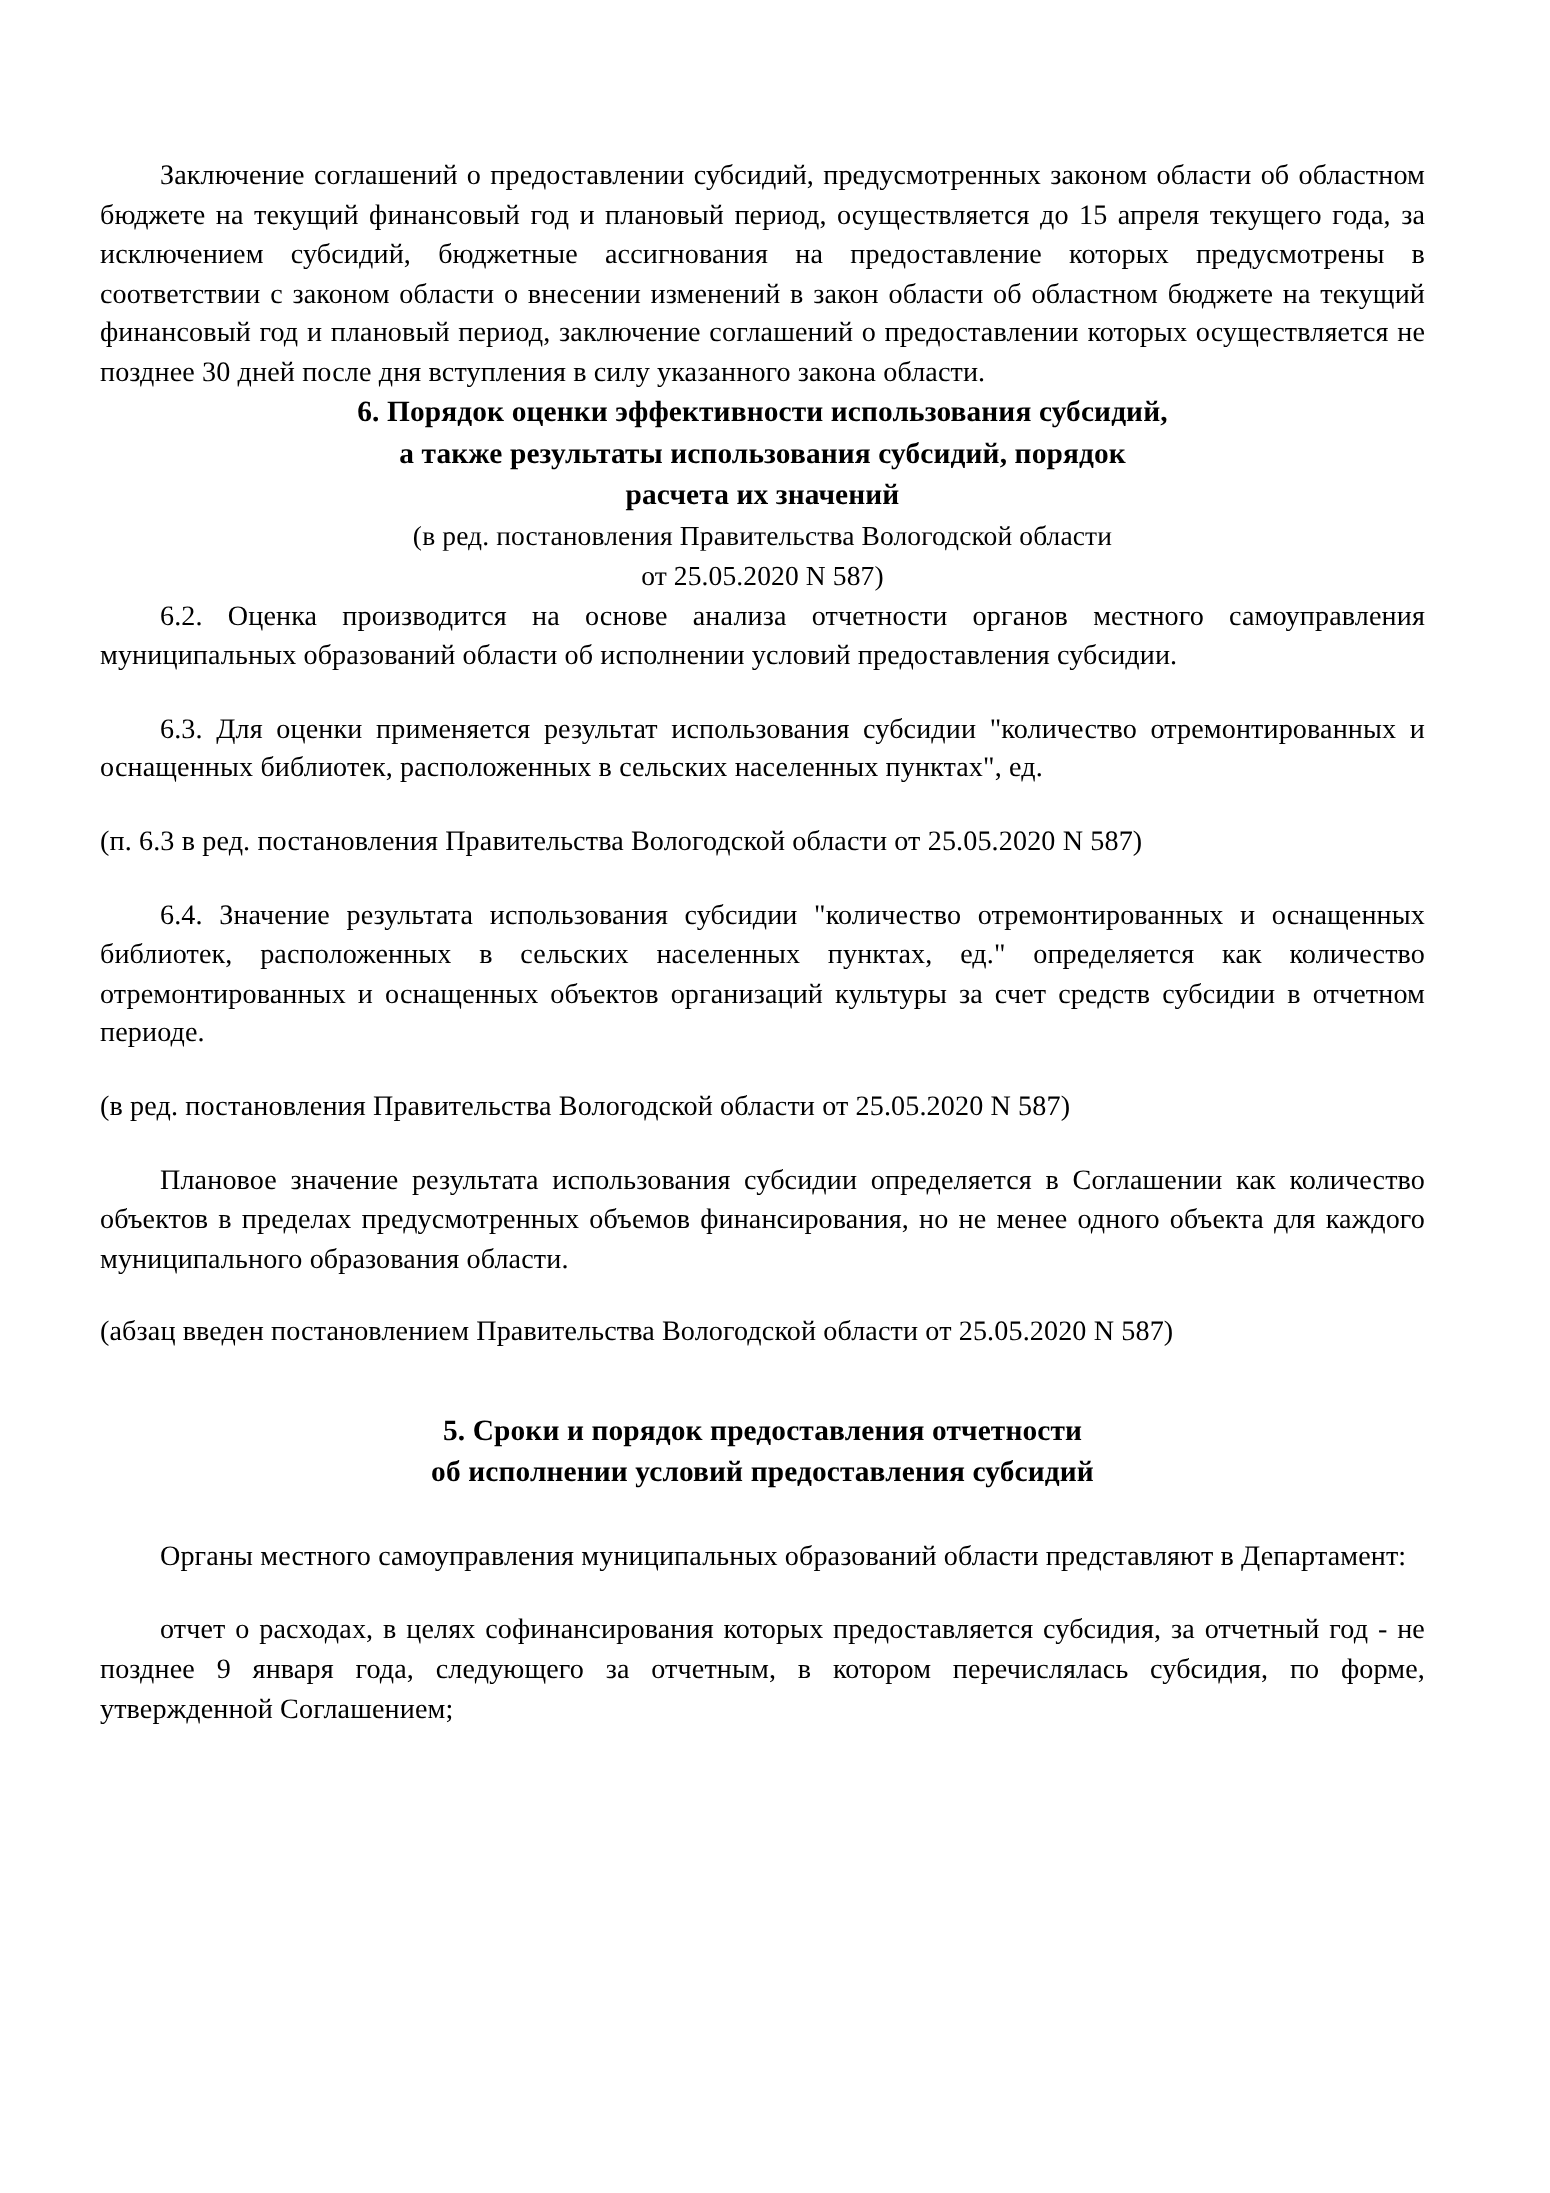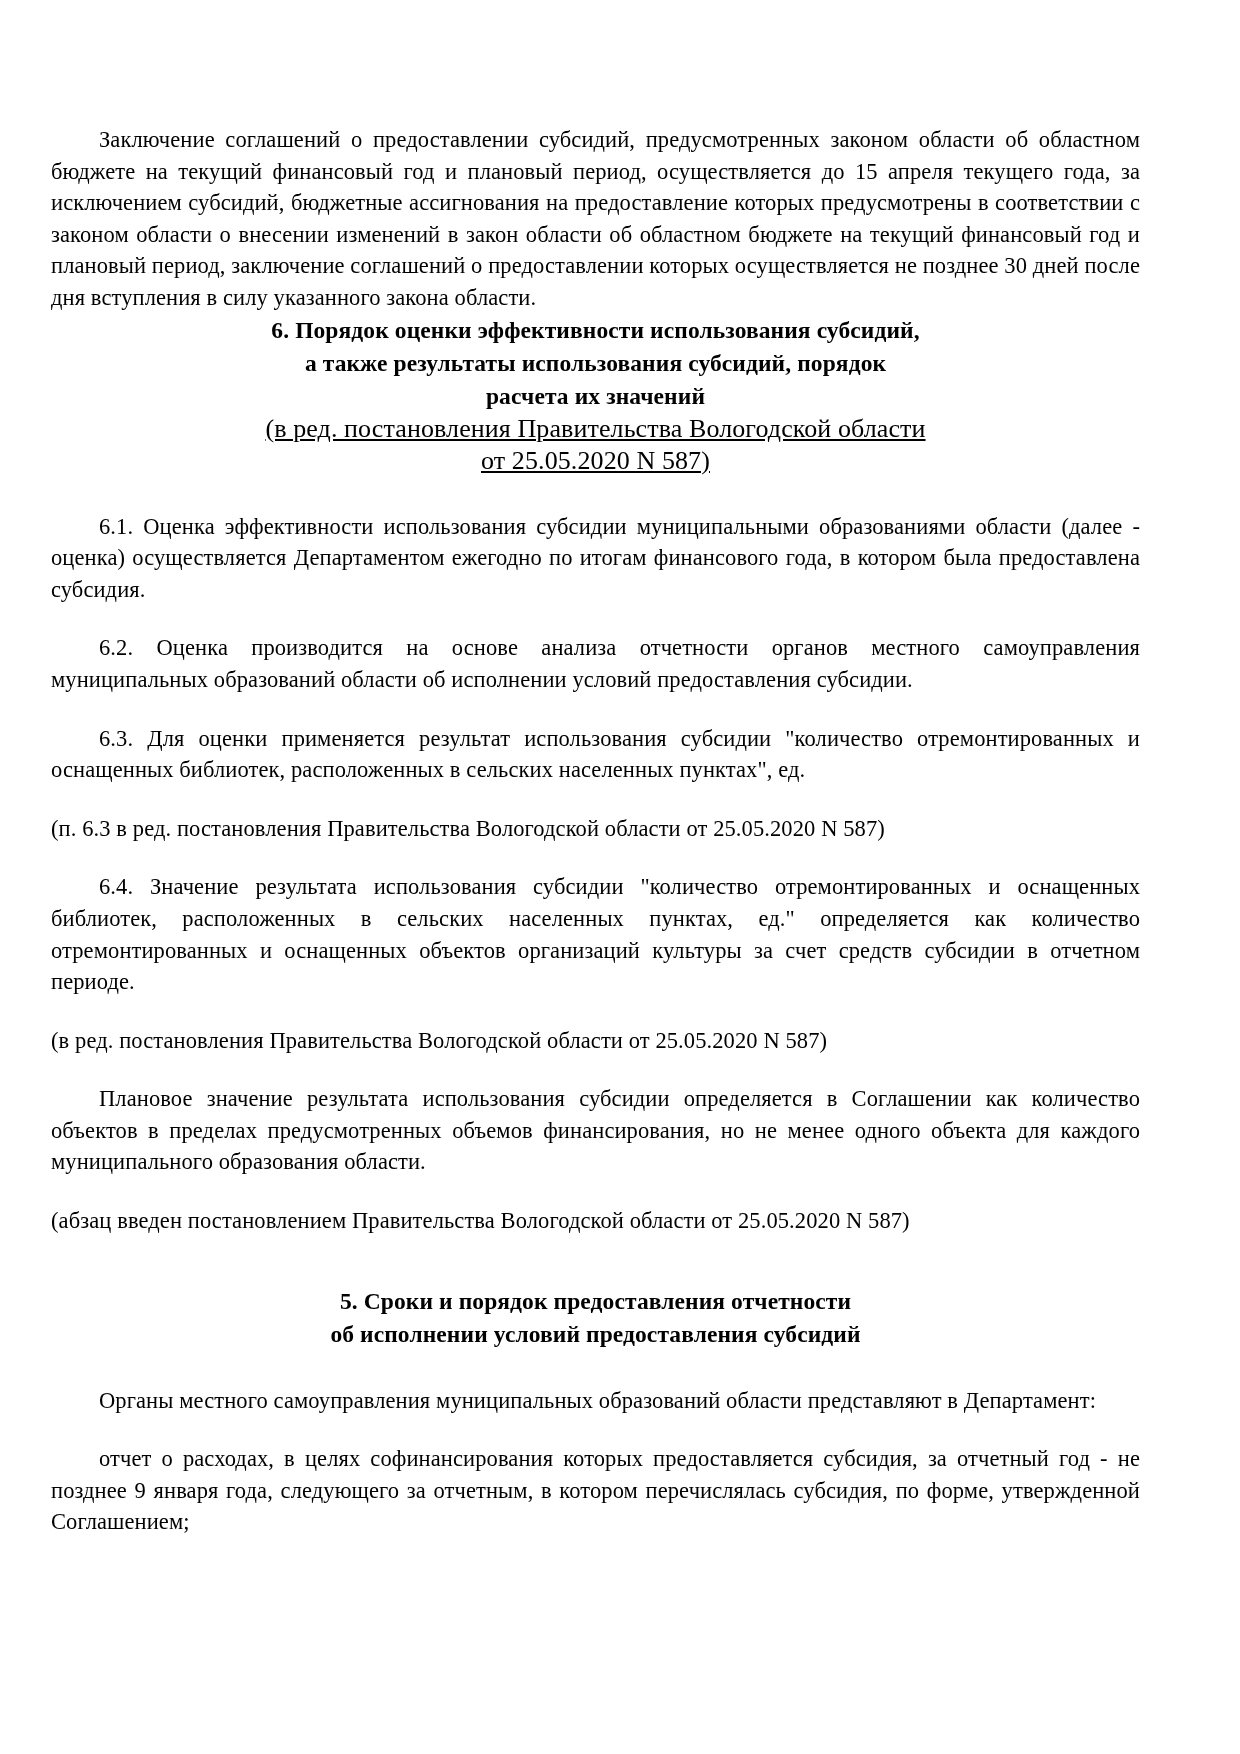--- a/index.html
+++ b/index.html
@@ -12,21 +12,21 @@
     font-family: "Liberation Serif", "DejaVu Serif", serif;
     color: #000000;
   }
   .page {
     position: relative;
     width: 1240px;
     height: 1754px;
     margin: 0 auto;
     background: #ffffff;
     box-sizing: border-box;
-    padding: 124px 100px 100px 51px;
+    padding: 124px 100px 100px 80px;
     overflow: hidden;
   }
   .doc-body {
     font-size: 22.5px;
     line-height: 31.6px;
     text-align: justify;
     text-justify: inter-word;
     letter-spacing: 0.1px;
   }
   p {
@@ -51,24 +51,23 @@
     line-height: 33px;
     text-indent: 0;
     margin: 0;
   }
   .heading-block {
     margin-bottom: 0;
   }
   .heading-sub {
     text-align: center;
     font-weight: normal;
-    font-size: 26px;
+    font-size: 22px;
     line-height: 32px;
     text-indent: 0;
-    text-decoration: underline;
   }
   .section7-block {
     margin-top: 48px;
   }
   .after-heading {
     margin-top: 34px;
   }
   .justify-last-left {
     text-align-last: left;
   }
@@ -82,21 +81,20 @@
     <p class="para justify-last-left">Заключение соглашений о предоставлении субсидий, предусмотренных законом области об областном бюджете на текущий финансовый год и плановый период, осуществляется до 15 апреля текущего года, за исключением субсидий, бюджетные ассигнования на предоставление которых предусмотрены в соответствии с законом области о внесении изменений в закон области об областном бюджете на текущий финансовый год и плановый период, заключение соглашений о предоставлении которых осуществляется не позднее 30 дней после дня вступления в силу указанного закона области.</p>
 
     <div class="heading-block">
       <p class="heading">6. Порядок оценки эффективности использования субсидий,</p>
       <p class="heading">а также результаты использования субсидий, порядок</p>
       <p class="heading">расчета их значений</p>
       <p class="heading-sub">(в ред. постановления Правительства Вологодской области</p>
       <p class="heading-sub">от 25.05.2020 N 587)</p>
     </div>
 
-    <p class="para justify-last-left after-heading">6.1. Оценка эффективности использования субсидии муниципальными образованиями области (далее - оценка) осуществляется Департаментом ежегодно по итогам финансового года, в котором была предоставлена субсидия.</p>
 
     <p class="para justify-last-left">6.2. Оценка производится на основе анализа отчетности органов местного самоуправления муниципальных образований области об исполнении условий предоставления субсидии.</p>
 
     <p class="para justify-last-left">6.3. Для оценки применяется результат использования субсидии "количество отремонтированных и оснащенных библиотек, расположенных в сельских населенных пунктах", ед.</p>
 
     <p class="para note">(п. 6.3 в ред. постановления Правительства Вологодской области от 25.05.2020 N 587)</p>
 
     <p class="para justify-last-left">6.4. Значение результата использования субсидии "количество отремонтированных и оснащенных библиотек, расположенных в сельских населенных пунктах, ед." определяется как количество отремонтированных и оснащенных объектов организаций культуры за счет средств субсидии в отчетном периоде.</p>
 
     <p class="para note">(в ред. постановления Правительства Вологодской области от 25.05.2020 N 587)</p>

